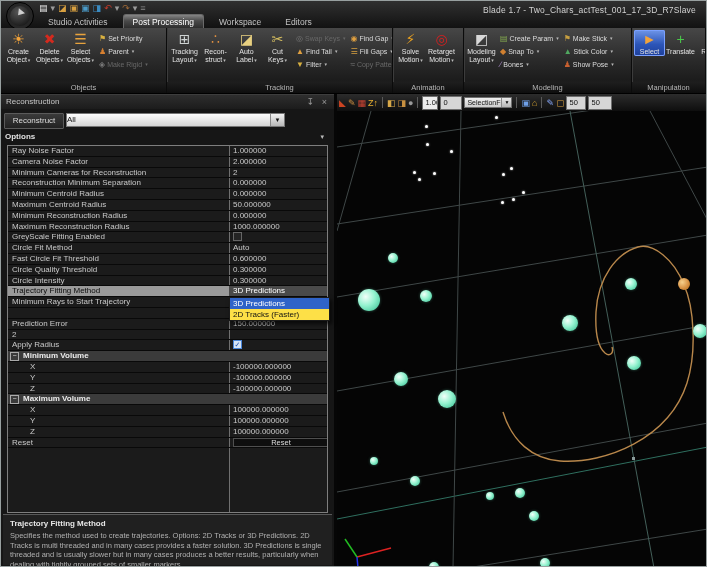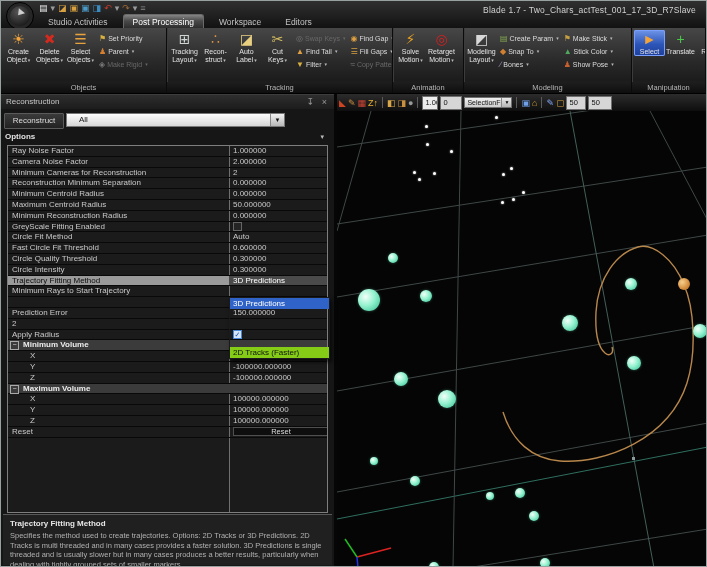--- a/index.html
+++ b/index.html
@@ -39,21 +39,21 @@
   .dd{font-size:5px;color:#b8b8b8;margin-left:1px;}
   .disabled .dd{color:#666;}
   
   .panel{position:absolute;top:93px;left:0;width:333px;bottom:0;background:#161616;border-top:1px solid #3d3d3d;}
   .phead{position:absolute;top:0;left:0;right:0;height:14px;line-height:14px;font-size:8px;color:#c6c6c6;
          padding-left:5px;background:linear-gradient(#2e2e2e,#1c1c1c);}
   .phicon{position:absolute;top:1px;font-size:9px;color:#9a9a9a;line-height:12px;}
   .reconbtn{position:absolute;left:3px;top:18px;width:58px;height:14px;background:linear-gradient(#3a3a3a,#222);
          border:1px solid #5a5a5a;color:#ddd;font-size:8px;line-height:13px;text-align:center;border-radius:1px;}
   .combo{position:absolute;left:65px;top:18px;width:219px;height:14px;background:linear-gradient(#fefefe,#d6d6d6);
-         border:1px solid #777;box-sizing:border-box;font-size:8px;color:#111;line-height:12px;padding-left:12px;}
+         border:1px solid #777;box-sizing:border-box;font-size:8px;color:#111;line-height:12px;padding-left:0;}
   .combo .cArr{position:absolute;right:0;top:0;bottom:0;width:13px;background:linear-gradient(#f2f2f2,#b8b8b8);
          border-left:1px solid #888;text-align:center;font-size:6px;line-height:12px;color:#111;}
   .optrow{position:absolute;left:4px;top:36px;right:4px;height:12px;font-size:8px;font-weight:bold;color:#e2e2e2;line-height:12px;}
   .optrow .chev{position:absolute;right:6px;top:0;font-size:7px;color:#bbb;}
   .pgrid{position:absolute;left:6px;top:50px;width:321px;height:368px;border:1px solid #7e7e7e;background:#1b1b1b;box-sizing:border-box;}
   .coldiv{position:absolute;left:221px;top:0;bottom:0;width:1px;background:#6f6f6f;}
   .prow{position:relative;height:10.8px;display:flex;font-size:8px;color:#c9c9c9;line-height:10px;
         border-bottom:1px solid #090909;box-sizing:border-box;}
   .plabel{width:221px;flex:0 0 auto;padding-left:4px;box-sizing:border-box;overflow:hidden;white-space:nowrap;}
   .plabel.ind{padding-left:22px;}
@@ -63,21 +63,21 @@
   .prow.pgroup{background:#3b3b3b;font-weight:bold;color:#ececec;}
   .gbox{display:inline-block;width:7px;height:7px;border:1px solid #aaa;font-size:7px;line-height:6px;text-align:center;
         color:#ddd;font-weight:normal;margin:1px 4px 0 2px;}
   .cbox{display:inline-block;width:7px;height:7px;border:1px solid #666;background:#242424;font-size:7px;line-height:7px;text-align:center;}
   .cbox.checked{background:#d5e4f6;border-color:#4a86d8;color:#1a4fae;font-weight:bold;}
   .rbtn{width:96px;height:9px;background:#0e0e0e;border:1px solid #4f4f4f;color:#ddd;font-size:7.5px;
         text-align:center;line-height:8px;box-sizing:border-box;}
   .popup{position:absolute;left:221px;top:151.2px;width:99px;z-index:6;border:1px solid #1a1a1a;box-shadow:2px 3px 4px rgba(0,0,0,.65);}
   .pitem{height:11px;line-height:11px;font-size:8px;padding-left:3px;white-space:nowrap;overflow:hidden;}
   .pitem.sel{background:#2f63c8;color:#fff;}
-  .pitem.unsel{background:#84cc16;color:#111;margin-top:38px;}
+  .pitem.unsel{background:#fde047;color:#111;}
   .pdesc{position:absolute;left:2px;right:2px;top:419px;bottom:1px;background:#202020;border-top:1px solid #585858;
          padding:4px 7px;box-sizing:border-box;}
   .pdesc h4{margin:0 0 3px 0;font-size:8px;color:#e6e6e6;}
   .pdesc p{margin:0;font-size:7.5px;line-height:9.5px;color:#b0b0b0;}
   
   .vdivider{position:absolute;top:93px;bottom:0;left:333px;width:3px;background:#060606;}
   .viewport{position:absolute;top:93px;left:336px;right:0;bottom:0;}
   .vtoolbar{position:absolute;top:0;left:0;right:0;height:17px;background:linear-gradient(#2c2c2c,#0e0e0e);
             display:flex;align-items:center;gap:2px;padding:0 2px;box-sizing:border-box;}
   .vicon{font-size:9px;line-height:12px;flex:0 0 auto;}
@@ -338,20 +338,24 @@
             <div class="plabel">Minimum Centroid Radius</div>
             <div class="pval">0.000000</div>
           </div>
           <div class="prow">
             <div class="plabel">Maximum Centroid Radius</div>
             <div class="pval">50.000000</div>
           </div>
           <div class="prow">
             <div class="plabel">Minimum Reconstruction Radius</div>
             <div class="pval">0.000000</div>
+          </div>
+          <div class="prow">
+            <div class="plabel">Maximum Reconstruction Radius</div>
+            <div class="pval">1000.000000</div>
           </div>
           <div class="prow">
             <div class="plabel">GreyScale Fitting Enabled</div>
             <div class="pval"><span class="cbox"></span></div>
           </div>
           <div class="prow">
             <div class="plabel">Circle Fit Method</div>
             <div class="pval">Auto</div>
           </div>
           <div class="prow">

